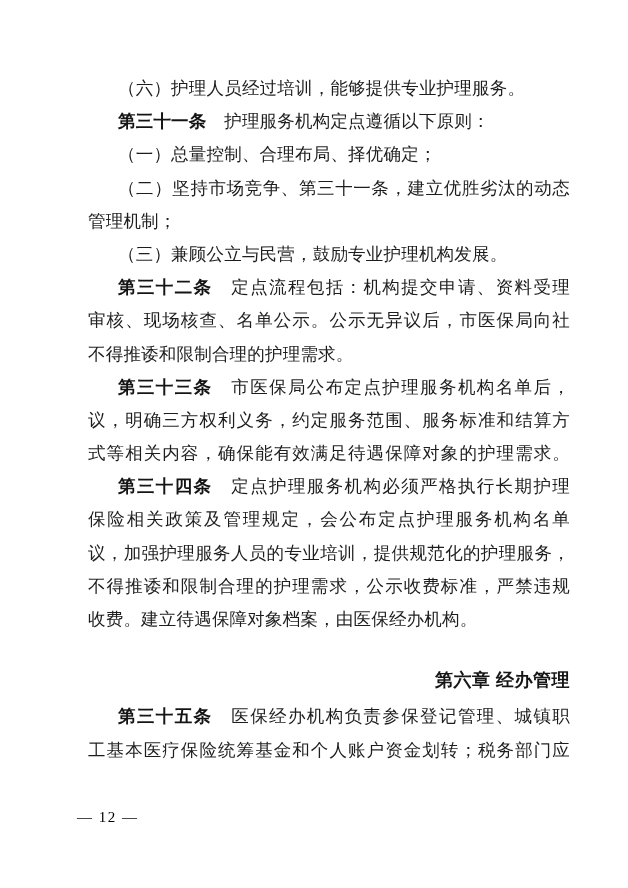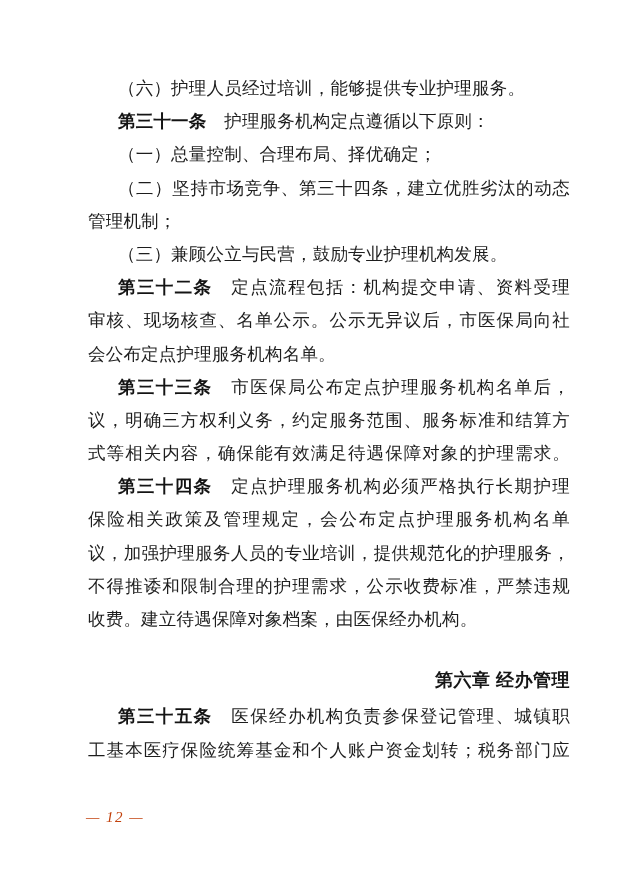--- a/index.html
+++ b/index.html
@@ -42,42 +42,41 @@
     line-height: 33.2px;
     text-align: right;
     font-family: "Liberation Sans", "DejaVu Sans", sans-serif;
     font-weight: 700;
     font-size: 18px;
     color: #161616;
     letter-spacing: 0.5px;
   }
   .footer {
     position: absolute;
-    left: 86px; top: 806px;
+    left: 77px; top: 806px;
     font-size: 15px;
     line-height: 22px;
-    color: #c2410c;
+    color: #000000;
     letter-spacing: 1.5px;
-    font-style: italic;
   }
 </style>
 </head>
 <body>
 
 <div class="page">
   <div class="content">
       <div class="line indent">（六）护理人员经过培训，能够提供专业护理服务。</div>
       <div class="line indent"><span class="art">第三十一条</span>　护理服务机构定点遵循以下原则：</div>
       <div class="line indent">（一）总量控制、合理布局、择优确定；</div>
-      <div class="line indent justify">（二）坚持市场竞争、第三十四条，建立优胜劣汰的动态</div>
+      <div class="line indent justify">（二）坚持市场竞争、第三十一条，建立优胜劣汰的动态</div>
       <div class="line">管理机制；</div>
       <div class="line indent">（三）兼顾公立与民营，鼓励专业护理机构发展。</div>
       <div class="line indent justify"><span class="art">第三十二条</span>　定点流程包括：机构提交申请、资料受理</div>
       <div class="line justify">审核、现场核查、名单公示。公示无异议后，市医保局向社</div>
-      <div class="line">会公布定点护理服务机构名单。</div>
+      <div class="line">不得推诿和限制合理的护理需求。</div>
       <div class="line indent justify"><span class="art">第三十三条</span>　市医保局公布定点护理服务机构名单后，</div>
       <div class="line justify">议，明确三方权利义务，约定服务范围、服务标准和结算方</div>
       <div class="line justify">式等相关内容，确保能有效满足待遇保障对象的护理需求。</div>
       <div class="line indent justify"><span class="art">第三十四条</span>　定点护理服务机构必须严格执行长期护理</div>
       <div class="line justify">保险相关政策及管理规定，会公布定点护理服务机构名单</div>
       <div class="line justify">议，加强护理服务人员的专业培训，提供规范化的护理服务，</div>
       <div class="line justify">不得推诿和限制合理的护理需求，公示收费标准，严禁违规</div>
       <div class="line">收费。建立待遇保障对象档案，由医保经办机构。</div>
       <div class="chapter-heading">第六章 经办管理</div>
       <div class="line indent justify"><span class="art">第三十五条</span>　医保经办机构负责参保登记管理、城镇职</div>

